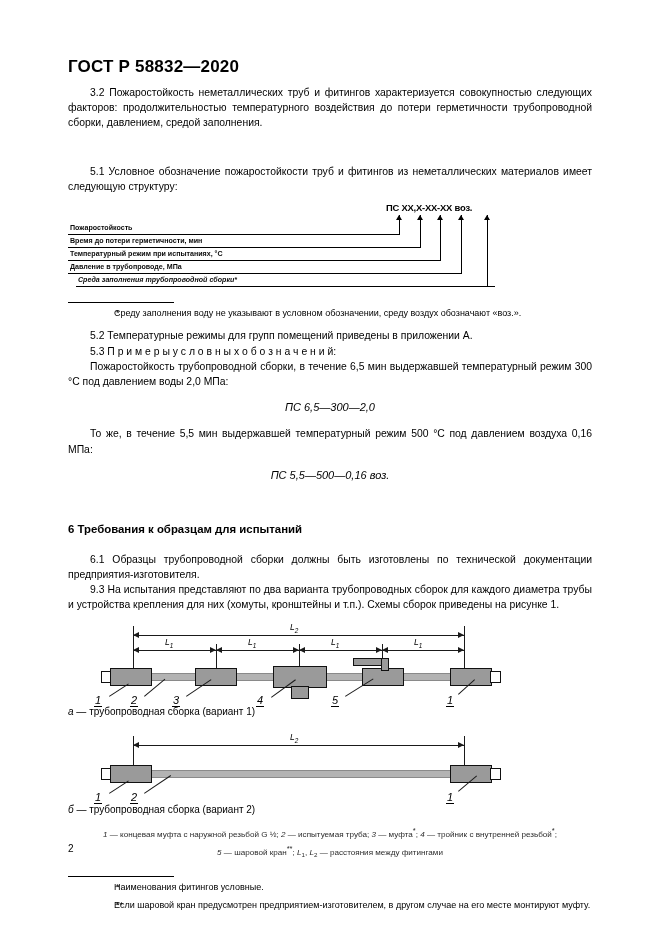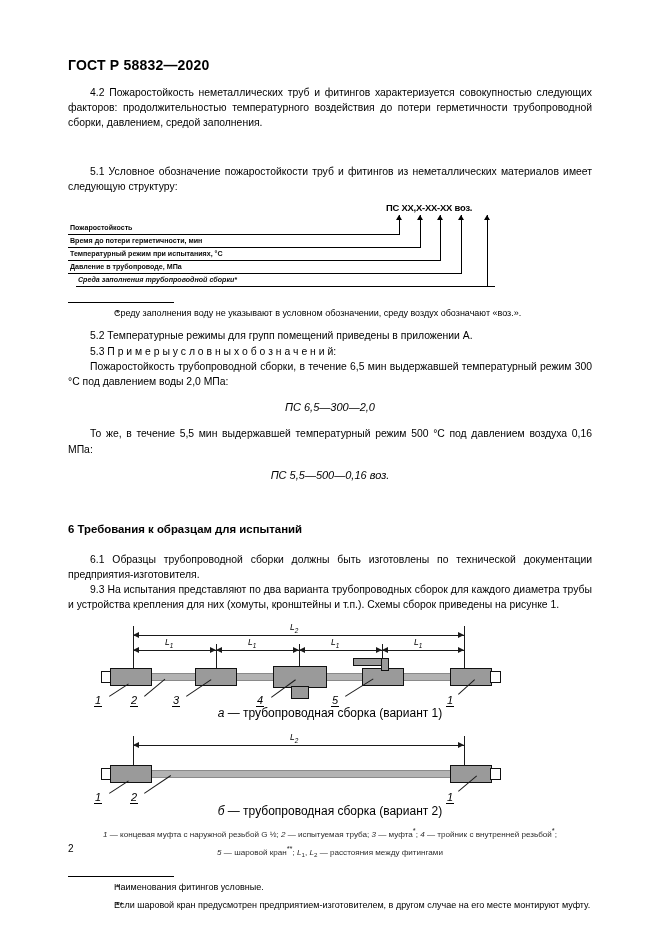--- a/index.html
+++ b/index.html
@@ -17,21 +17,21 @@
   }
   .page {
     position: absolute;
     inset: 0;
     padding: 0;
   }
   .header {
     position: absolute;
     left: 68px;
     top: 57px;
-    font-size: 14px;
+    font-size: 17px;
     font-weight: bold;
     letter-spacing: 0.2px;
   }
   .content {
     position: absolute;
     left: 68px;
     top: 85px;
     width: 524px;
   }
   p.body {
@@ -180,22 +180,21 @@
     position: absolute;
     font-size: 11px;
     font-style: italic;
     border-bottom: 1px solid #000;
     padding: 0 1px 0 1px;
     line-height: 12px;
   }
   .fig-caption {
     position: absolute;
     width: 100%;
-    text-align: center;
-    font-size: 12px;
+    font-size: 10px;
     font-style: italic;
   }
   .fig-caption span.norm { font-style: normal; }
   .legend {
     font-size: 8.1px;
     line-height: 14px;
     text-align: center;
     color: #2b2b2b;
   }
   .legend .it { font-style: italic; }
@@ -209,21 +208,21 @@
 </style>
 </head>
 <body>
 
 <div class="page">
 
   <div class="header">ГОСТ Р 58832—2020</div>
 
   <div class="content">
 
-    <p class="body indent">4.2 Пожаростойкость неметаллических труб и фитингов характеризуется совокупностью следующих факторов: продолжительностью температурного воздействия до потери герметичности трубопроводной сборки, давлением, средой заполнения.</p>
+    <p class="body indent">3.2 Пожаростойкость неметаллических труб и фитингов характеризуется совокупностью следующих факторов: продолжительностью температурного воздействия до потери герметичности трубопроводной сборки, давлением, средой заполнения.</p>
 
     <div class="spacer-lg"></div>
 
 
     <div class="spacer-md"></div>
 
     <p class="body indent">5.1 Условное обозначение пожаростойкости труб и фитингов из неметаллических материалов имеет следующую структуру:</p>
 
     <div class="spacer-sm"></div>
 

